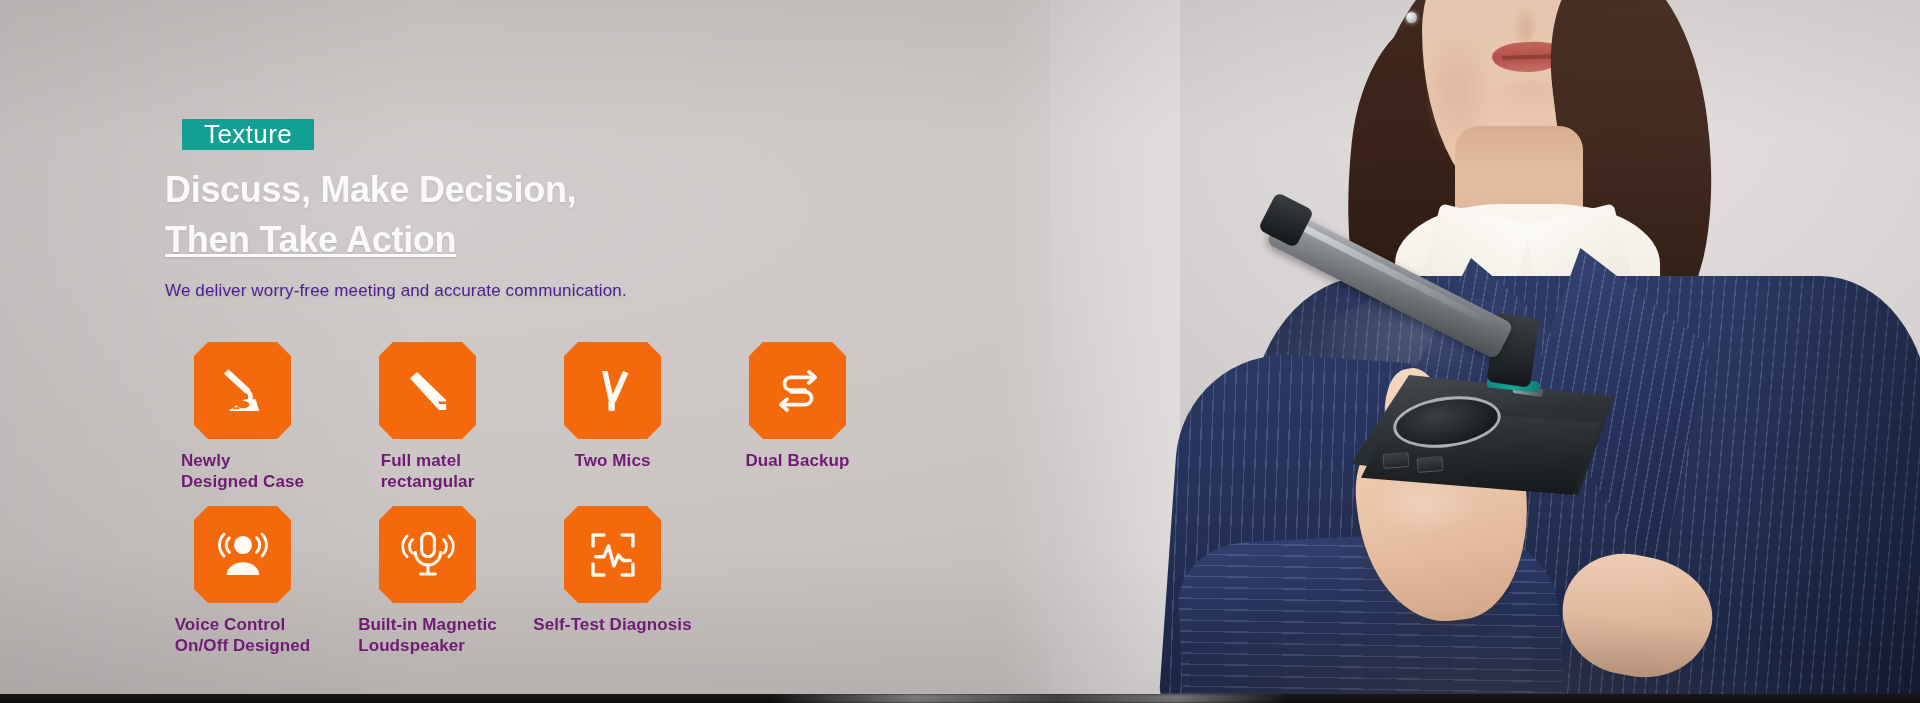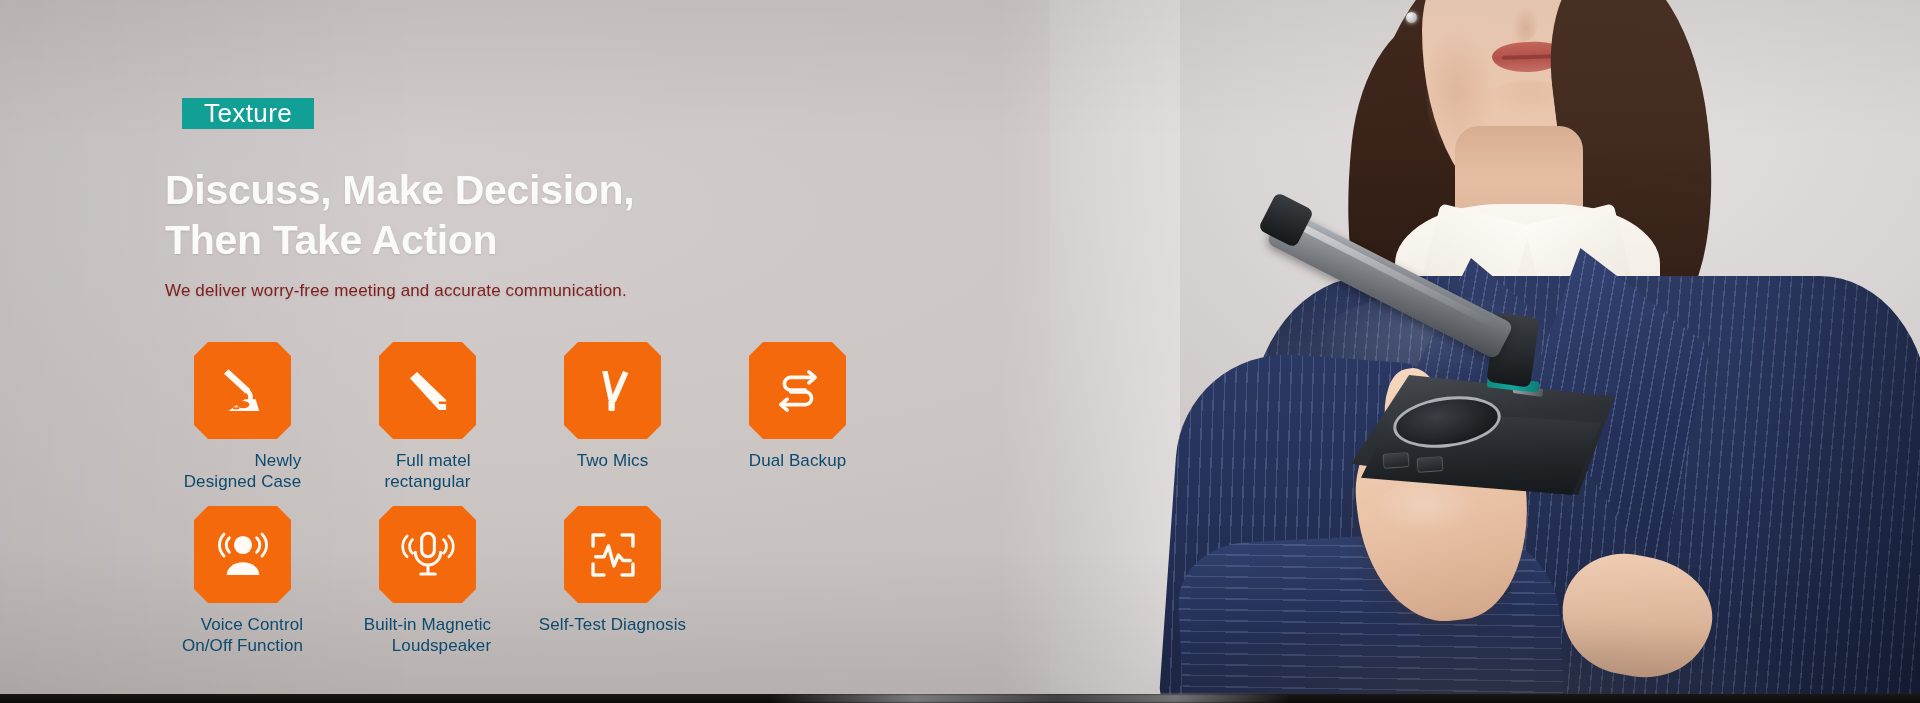--- a/index.html
+++ b/index.html
@@ -282,44 +282,44 @@
   .prod-logo{
     position:absolute; left:248px; top:192px; width:30px; height:8px;
     background:linear-gradient(90deg, rgba(190,194,200,.75), rgba(150,154,160,.3));
     border-radius:2px; transform:rotate(8deg);
   }
 
   
   .content{ position:absolute; left:0; top:0; width:1100px; height:703px; z-index:20; }
 
   
-  .badge-row{ position:absolute; left:165px; top:98px; display:flex; align-items:flex-start; height:52px; }
+  .badge-row{ position:absolute; left:165px; top:98px; display:flex; align-items:flex-end; height:52px; }
   .badge-bar{ width:6px; background:#12a096; margin-right:11px; }
   .badge-box{
     background:#12a096;
     display:flex; align-items:center; justify-content:center;
     padding:0 22px;
   }
   .badge-text{
     color:#ffffff; font-size:26px; letter-spacing:.4px; font-weight:400;
     font-family:"Liberation Sans", sans-serif;
   }
 
   
   .headline{
     position:absolute; left:165px; top:165px; width:760px;
-    color:#fbfafa; font-size:41px; line-height:50px; font-weight:700;
+    color:#fbfafa; font-size:36px; line-height:50px; font-weight:700;
     letter-spacing:-.3px;
     text-shadow:0 1px 2px rgba(120,112,110,.25);
   }
-  .headline .l2{ display:block; }
+  .headline .l2{ display:block;text-decoration:underline; }
 
   .subtitle{
     position:absolute; left:165px; top:279px; width:820px;
-    color:#7f1d1d; font-size:17px; line-height:24px; font-weight:400;
+    color:#4c1d95; font-size:17px; line-height:24px; font-weight:400;
     letter-spacing:.15px;
     text-shadow:0 1px 2px rgba(120,112,110,.22);
   }
 
   
   .features{
     position:absolute; left:150px; top:342px; width:900px;
   }
   .frow{ display:flex; align-items:flex-start; }
   .frow.r1{ margin-bottom:14px; }
@@ -327,22 +327,22 @@
     width:185px; display:flex; flex-direction:column; align-items:center;
   }
   .ftile{
     width:97px; height:97px;
     background:#f4690b;
     clip-path:polygon(14px 0, calc(100% - 14px) 0, 100% 14px, 100% calc(100% - 14px), calc(100% - 14px) 100%, 14px 100%, 0 calc(100% - 14px), 0 14px);
     display:flex; align-items:center; justify-content:center;
   }
   .ftile svg{ width:58px; height:58px; display:block; }
   .flabel{
-    margin-top:11px; text-align:right;
-    color:#0c4a6e; font-size:17px; line-height:21px; font-weight:400;
+    margin-top:11px; text-align:left;
+    color:#701a75; font-size:17px; line-height:21px; font-weight:700;
     letter-spacing:.1px;
   }
 </style>
 </head>
 <body>
 
 <div id="scene">
   <div class="bg-base"></div>
   <div class="bg-right"></div>
   <div class="bg-right-soft"></div>
@@ -488,21 +488,21 @@
             <circle cx="32" cy="21" r="10" fill="#fffaf4"></circle>
             <path d="M14 54 a18 14 0 0 1 36 0 Z" fill="#fffaf4"></path>
             <path d="M17 13 a11 11 0 0 0 0 16" stroke="#fffaf4" stroke-width="3.2" stroke-linecap="round" fill="none"></path>
             <path d="M11 9 a17 17 0 0 0 0 24" stroke="#fffaf4" stroke-width="3.2" stroke-linecap="round" fill="none"></path>
             <path d="M47 13 a11 11 0 0 1 0 16" stroke="#fffaf4" stroke-width="3.2" stroke-linecap="round" fill="none"></path>
             <path d="M53 9 a17 17 0 0 1 0 24" stroke="#fffaf4" stroke-width="3.2" stroke-linecap="round" fill="none"></path>
           </svg>
         </div>
         <div class="flabel">
           <span>Voice Control</span><br>
-          <span>On/Off Function</span>
+          <span>On/Off Designed</span>
         </div>
       </div>
 
 
 
       <div class="fitem">
         <div class="ftile">
           <svg viewBox="0 0 64 64" fill="none" stroke="#fffaf4" stroke-width="3.4" stroke-linecap="round" stroke-linejoin="round">
             <rect x="25" y="8" width="14" height="26" rx="7"></rect>
             <path d="M18 29 a14 14 0 0 0 28 0"></path>

